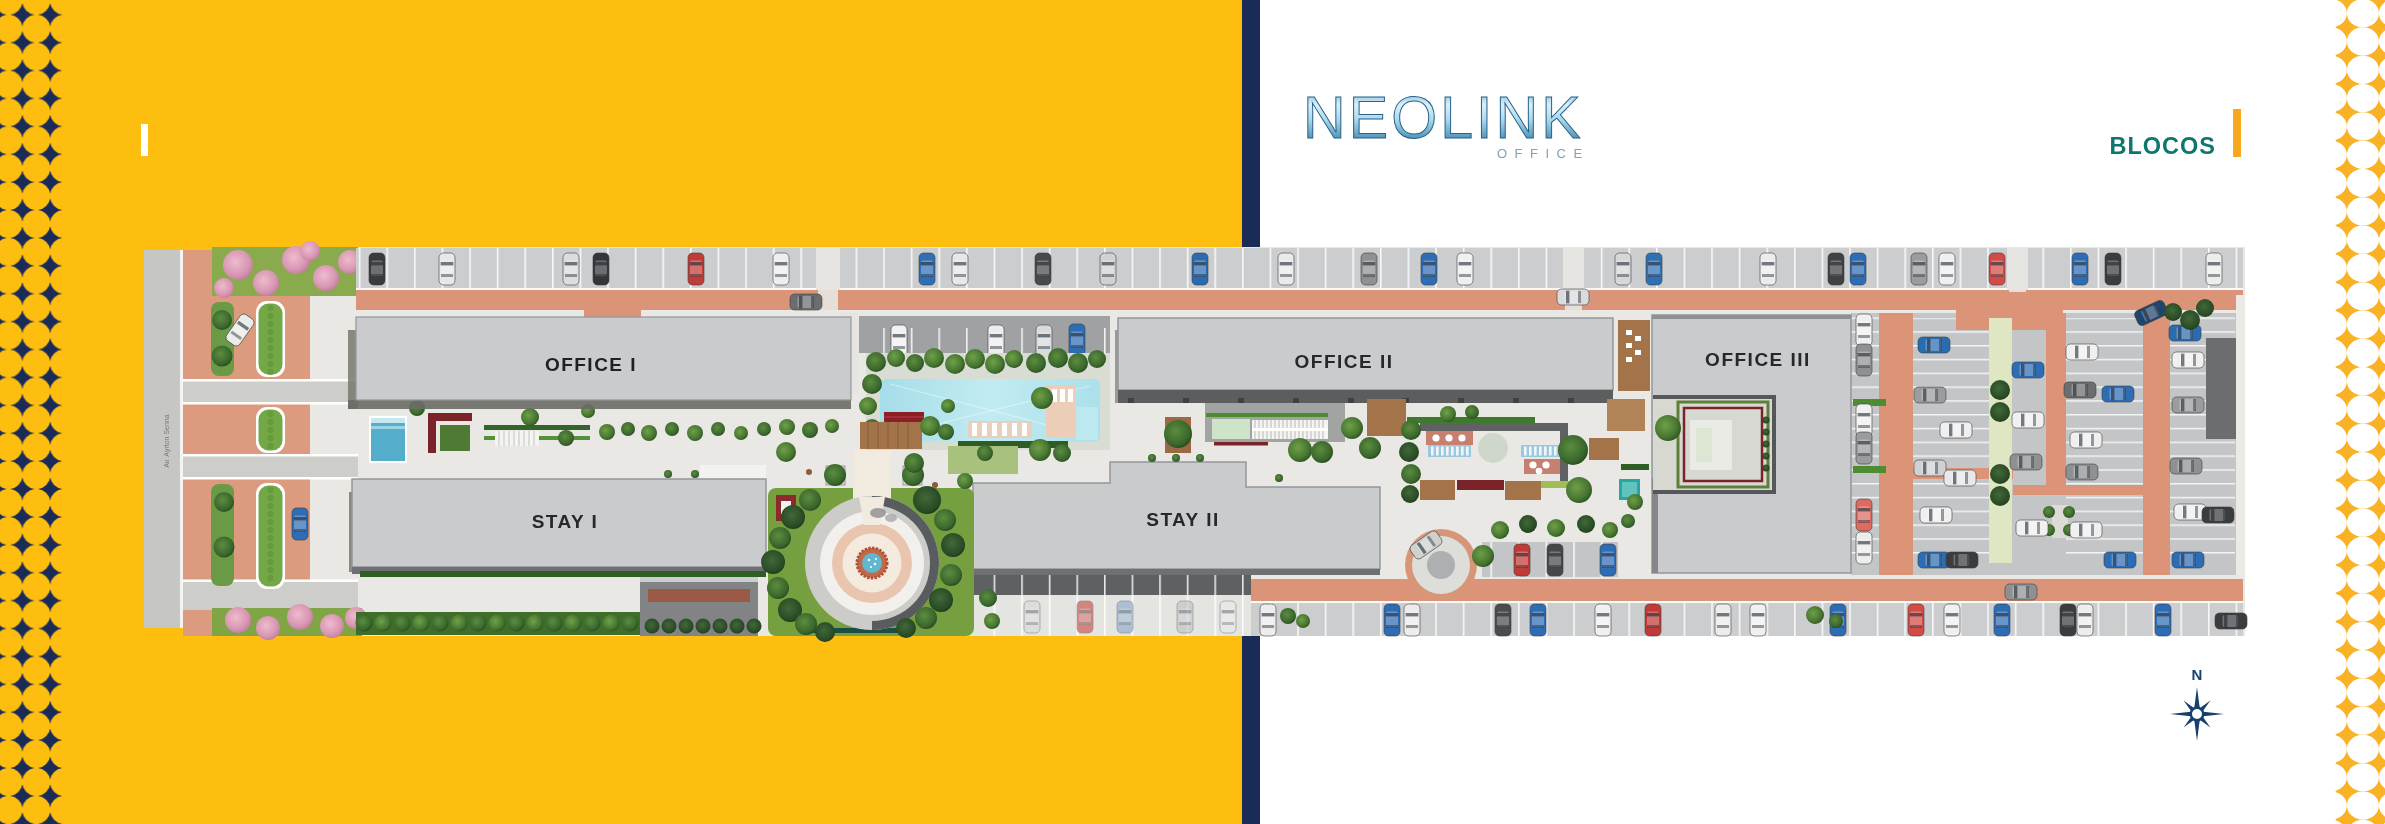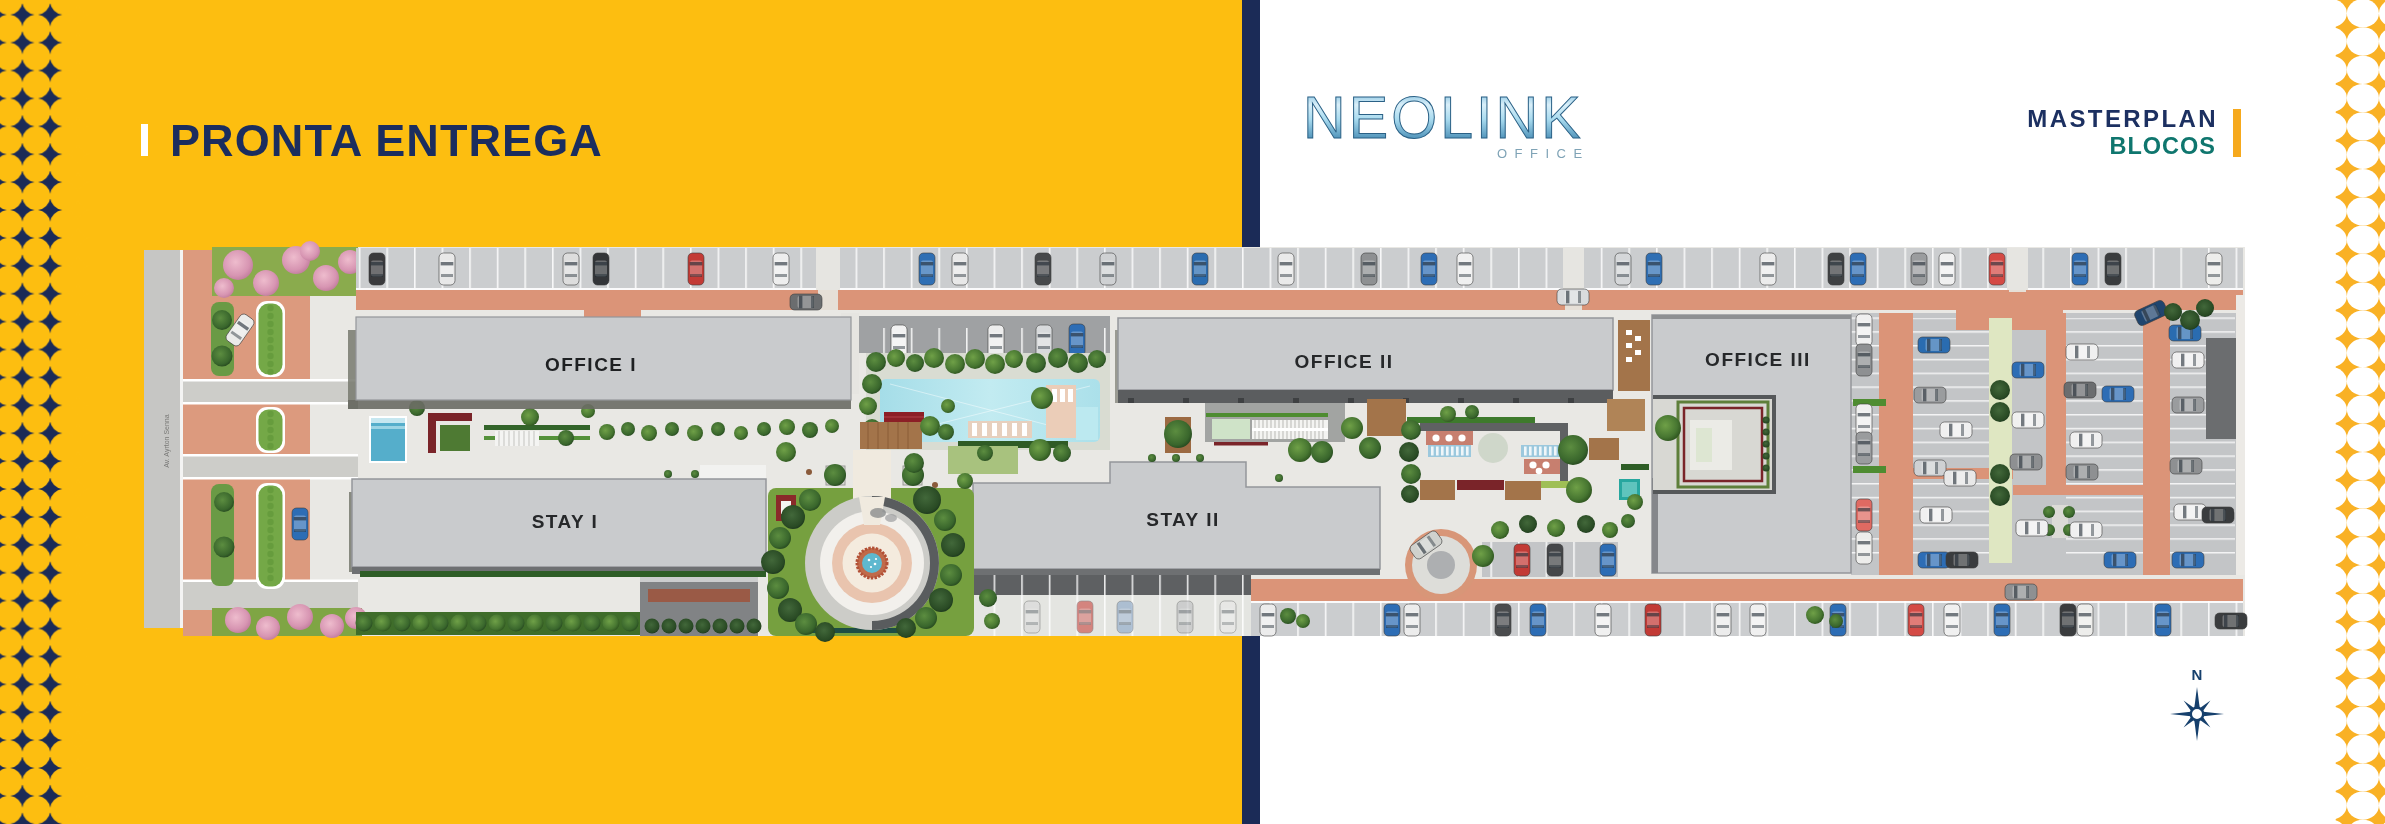--- a/index.html
+++ b/index.html
@@ -117,36 +117,34 @@
 <ellipse cx="2330.8" cy="805.6" rx="16.05" ry="14.15" fill="#ffffff"></ellipse>
 <ellipse cx="2362.9" cy="805.6" rx="16.05" ry="14.15" fill="#ffffff"></ellipse>
 <ellipse cx="2395.0" cy="805.6" rx="16.05" ry="14.15" fill="#ffffff"></ellipse>
 <ellipse cx="2330.8" cy="833.9" rx="16.05" ry="14.15" fill="#ffffff"></ellipse>
 <ellipse cx="2362.9" cy="833.9" rx="16.05" ry="14.15" fill="#ffffff"></ellipse>
 <ellipse cx="2395.0" cy="833.9" rx="16.05" ry="14.15" fill="#ffffff"></ellipse>
   </svg>
 
   <div class="abs" style="left:141px;top:124px;width:7px;height:32px;background:#ffffff;"></div>
 
-  <div class="abs" style="left:170px;top:115px;font-size:45px;font-weight:bold;color:#1B2D5E;letter-spacing:1.1px;white-space:nowrap;">PRONTA ENTREGA</div>
 
   <svg class="abs" style="left:1290px;top:78px;" width="320" height="90" viewBox="0 0 320 90">
     <defs>
       <linearGradient id="lg" x1="0" y1="0" x2="0" y2="1">
         <stop offset="0" stop-color="#54a7d1"></stop>
         <stop offset="0.30" stop-color="#d9eff9"></stop>
         <stop offset="0.52" stop-color="#a9dbef"></stop>
         <stop offset="1" stop-color="#186698"></stop>
       </linearGradient>
     </defs>
     <text x="13" y="60" font-size="59" letter-spacing="3.1" fill="url(#lg)" stroke="#2b6186" stroke-width="1">NEOLINK</text>
     <text x="207" y="80" font-size="13" letter-spacing="7.5" fill="#7fa3b6">OFFICE</text>
   </svg>
 
-  <div class="abs" style="left:1800px;top:105px;width:418px;text-align:right;font-size:24px;font-weight:bold;color:#1C3061;letter-spacing:2.4px;">MASTERPLAN</div>
 
   <div class="abs" style="left:1800px;top:133px;width:416px;text-align:right;font-size:23.5px;font-weight:bold;color:#0f766e;letter-spacing:1px;">BLOCOS</div>
 
   <div class="abs" style="left:2233px;top:109px;width:8px;height:48px;background:#F6A91D;"></div>
 
   <svg id="map" class="abs" style="left:0;top:0;" width="2385" height="824" viewBox="0 0 2385 824">
     <defs>
       <radialGradient id="tree1" cx="0.4" cy="0.4" r="0.65">
         <stop offset="0" stop-color="#6fa047"></stop>
           <stop offset="0.7" stop-color="#477631"></stop>

